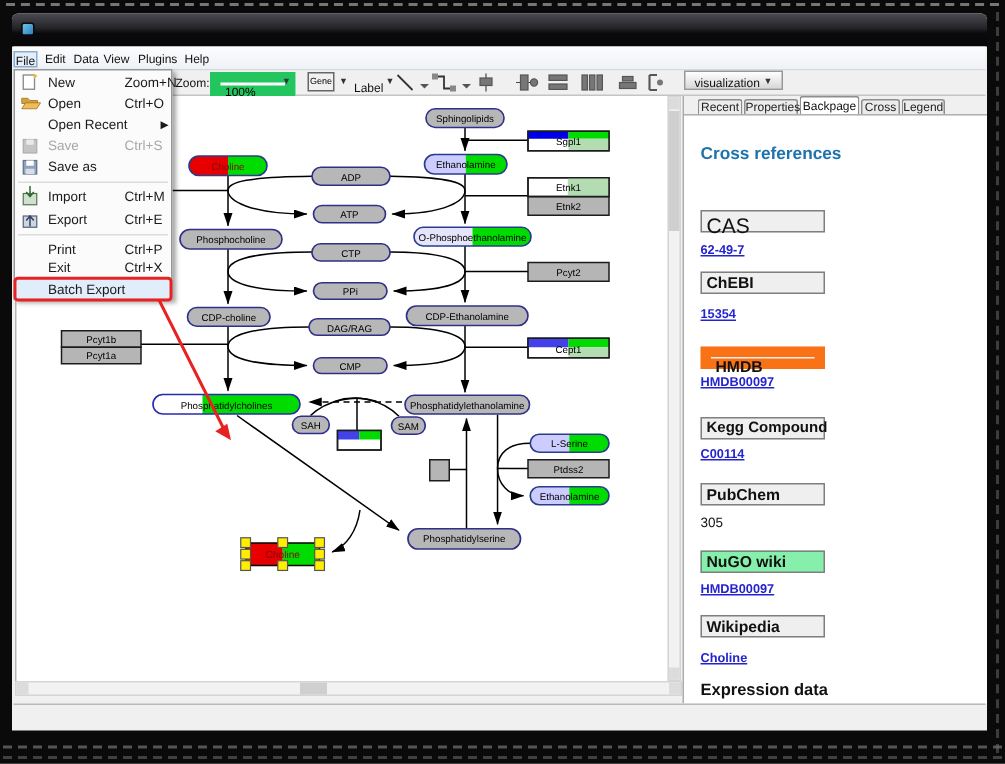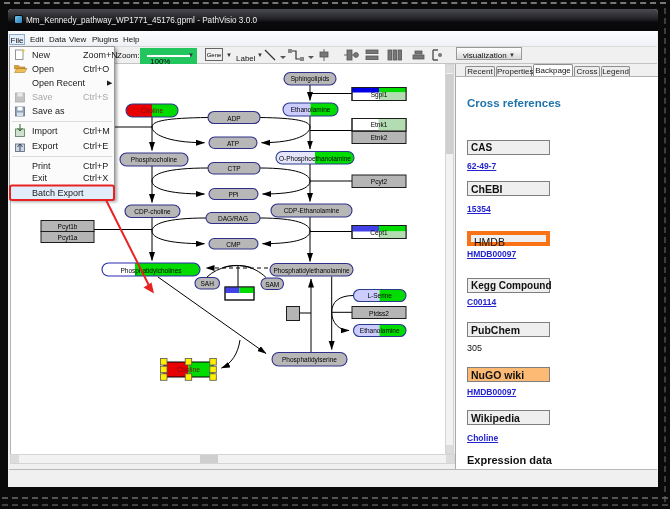--- a/index.html
+++ b/index.html
@@ -16,21 +16,20 @@
 <div class="abs" style="left:2px;top:497px;width:666px;height:0;border-top:2px dashed #888;opacity:.6"></div>
 <div class="abs" style="left:2px;top:504px;width:666px;height:0;border-top:2px dashed #777;opacity:.5"></div>
 <div class="abs" style="left:664px;top:8px;width:0;height:494px;border-left:2px dashed #6e6e6e;opacity:.5"></div>
 
 <div class="abs" id="win" style="left:8px;top:9px;width:650px;height:478px;background:#f0f0f0;border-radius:4px 4px 0 0;"></div>
 
 <div class="abs" style="left:8px;top:9px;width:650px;height:22px;border-radius:4px 4px 0 0;
   background:linear-gradient(#4a4a52,#232327 45%,#0a0a0c 60%,#070709);"></div>
 <div class="abs" style="left:14px;top:15px;width:9px;height:9px;border-radius:2px;
   background:linear-gradient(135deg,#6fc4e8,#2b7fbf);border:1px solid #0a0a0a;"></div>
-<div class="abs" style="left:26px;top:15.5px;color:#eeeeee;font-size:8.2px;letter-spacing:0;">Mm_Kennedy_pathway_WP1771_45176.gpml - PathVisio 3.0.0</div>
 
 <div class="abs" style="left:9px;top:31px;width:648px;height:16px;background:linear-gradient(#fdfdfe,#eef1f6);border-bottom:1px solid #d9d9d9;"></div>
 <div class="abs" style="left:9px;top:34px;width:16px;height:11px;border:1px solid #8eaccd;background:#e4effb;font-size:8px;text-align:center;color:#111;padding-top:1px;">File</div>
 <div class="abs" style="left:30px;top:35px;font-size:8px;color:#111;">Edit</div>
 <div class="abs" style="left:49px;top:35px;font-size:8px;color:#111;">Data</div>
 <div class="abs" style="left:69px;top:35px;font-size:8px;color:#111;">View</div>
 <div class="abs" style="left:92px;top:35px;font-size:8px;color:#111;">Plugins</div>
 <div class="abs" style="left:123px;top:35px;font-size:8px;color:#111;">Help</div>
 
 <div class="abs" style="left:9px;top:47px;width:648px;height:17px;background:#f0f0f0;border-bottom:1px solid #c4c4c4;"></div>
@@ -298,36 +297,36 @@
 
 <div class="abs" style="left:465px;top:66px;width:30px;height:10px;background:#ececec;border:1px solid #8e8e8e;border-bottom:none;border-radius:2px 2px 0 0;font-size:8px;text-align:center;color:#222;">Recent</div>
 <div class="abs" style="left:496px;top:66px;width:36px;height:10px;background:#ececec;border:1px solid #8e8e8e;border-bottom:none;border-radius:2px 2px 0 0;font-size:8px;text-align:center;color:#222;">Properties</div>
 <div class="abs" style="left:533px;top:64px;width:40px;height:13px;background:#ffffff;border:1px solid #8e8e8e;border-bottom:none;border-radius:2px 2px 0 0;font-size:8px;text-align:center;color:#111;padding-top:1px;">Backpage</div>
 <div class="abs" style="left:574px;top:66px;width:26px;height:10px;background:#ececec;border:1px solid #8e8e8e;border-bottom:none;border-radius:2px 2px 0 0;font-size:8px;text-align:center;color:#222;">Cross</div>
 <div class="abs" style="left:601px;top:66px;width:29px;height:10px;background:#ececec;border:1px solid #8e8e8e;border-bottom:none;border-radius:2px 2px 0 0;font-size:8px;text-align:center;color:#222;">Legend</div>
 <div class="abs" style="left:456px;top:76px;width:202px;height:1px;background:#b0b0b0;"></div>
 
 <div class="abs" style="left:467px;top:97px;font-size:11.5px;font-weight:bold;color:#1f73ad;">Cross references</div>
 
-<div class="abs" style="left:467px;top:140px;width:83px;height:15px;background:#efefef;border:1px solid #7f7f7f;font-size:10px;font-weight:bold;color:#111;padding:1px 0 0 3px;">CAS</div>
+<div class="abs" style="left:467px;top:140px;width:83px;height:15px;background:#efefef;border:1px solid #7f7f7f;font-size:14px;font-weight:normal;color:#111;padding:1px 0 0 3px;">CAS</div>
 <div class="abs" style="left:467px;top:161px;font-size:8.5px;font-weight:bold;color:#2424cf;text-decoration:underline;">62-49-7</div>
 
 <div class="abs" style="left:467px;top:181px;width:83px;height:15px;background:#efefef;border:1px solid #7f7f7f;font-size:10.5px;font-weight:bold;color:#111;padding:1px 0 0 3px;">ChEBI</div>
 <div class="abs" style="left:467px;top:203.5px;font-size:8.5px;font-weight:bold;color:#2424cf;text-decoration:underline;">15354</div>
 
-<div class="abs" style="left:467px;top:230.5px;width:83px;height:15px;background:#efefef;border:4px solid #f97316;font-size:10.5px;font-weight:normal;color:#111;padding:1px 0 0 3px;">HMDB</div>
+<div class="abs" style="left:467px;top:230.5px;width:83px;height:15px;background:#efefef;border:7px solid #f97316;font-size:10.5px;font-weight:bold;color:#111;padding:1px 0 0 3px;">HMDB</div>
 <div class="abs" style="left:467px;top:249px;font-size:8.5px;font-weight:bold;color:#2424cf;text-decoration:underline;">HMDB00097</div>
 
 <div class="abs" style="left:467px;top:277.5px;width:83px;height:15px;background:#efefef;border:1px solid #7f7f7f;font-size:10px;font-weight:bold;color:#111;padding:1.5px 0 0 3px;white-space:nowrap;">Kegg Compound</div>
 <div class="abs" style="left:467px;top:297px;font-size:8.5px;font-weight:bold;color:#2424cf;text-decoration:underline;">C00114</div>
 
 <div class="abs" style="left:467px;top:322px;width:83px;height:15px;background:#efefef;border:1px solid #7f7f7f;font-size:10.5px;font-weight:bold;color:#111;padding:1px 0 0 3px;">PubChem</div>
 <div class="abs" style="left:467px;top:342.5px;font-size:9px;color:#111;">305</div>
 
-<div class="abs" style="left:467px;top:366.5px;width:83px;height:15px;background:#fdba74;border:1px solid #7f7f7f;font-size:10.5px;font-weight:bold;color:#111;padding:1px 0 0 3px;">NuGO wiki</div>
+<div class="abs" style="left:467px;top:366.5px;width:83px;height:15px;background:#86efac;border:1px solid #7f7f7f;font-size:10.5px;font-weight:bold;color:#111;padding:1px 0 0 3px;">NuGO wiki</div>
 <div class="abs" style="left:467px;top:386.5px;font-size:8.5px;font-weight:bold;color:#2424cf;text-decoration:underline;">HMDB00097</div>
 
 <div class="abs" style="left:467px;top:409.5px;width:83px;height:15px;background:#efefef;border:1px solid #7f7f7f;font-size:10.5px;font-weight:bold;color:#111;padding:1px 0 0 3px;">Wikipedia</div>
 <div class="abs" style="left:467px;top:432.5px;font-size:8.5px;font-weight:bold;color:#2424cf;text-decoration:underline;">Choline</div>
 
 <div class="abs" style="left:467px;top:454px;font-size:11px;font-weight:bold;color:#111;">Expression data</div>
 
 <div class="abs" style="left:9px;top:469px;width:648px;height:17px;background:#f0f0f0;border-top:1px solid #b9b9b9;"></div>
 
 

